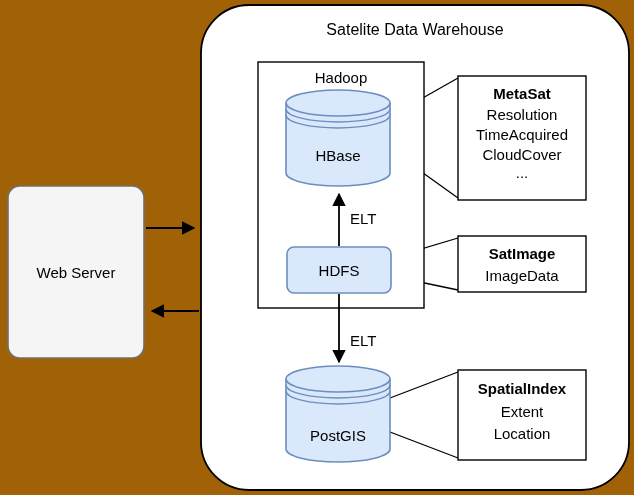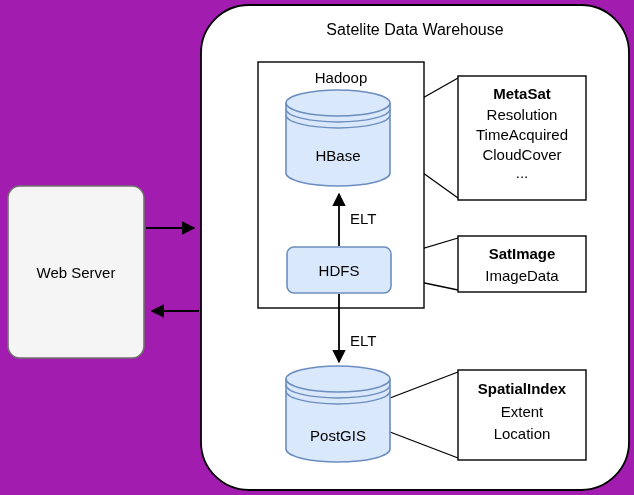--- a/index.html
+++ b/index.html
@@ -1,20 +1,20 @@
 <!DOCTYPE html>
 <html><head>
 <meta charset="utf-8">
 <style>
   html, body { margin: 0; padding: 0; background: #ffffff; }
   #canvas {
     position: relative;
     width: 634px;
     height: 495px;
-    background: #a21caf;
+    background: #a16207;
     font-family: "Liberation Sans", sans-serif;
     overflow: hidden;
   }
   svg { position: absolute; left: 0; top: 0; }
   text {
     font-family: "Liberation Sans", sans-serif;
     fill: #000000;
     font-size: 15px;
   }
   .title-text { font-size: 16px; }

